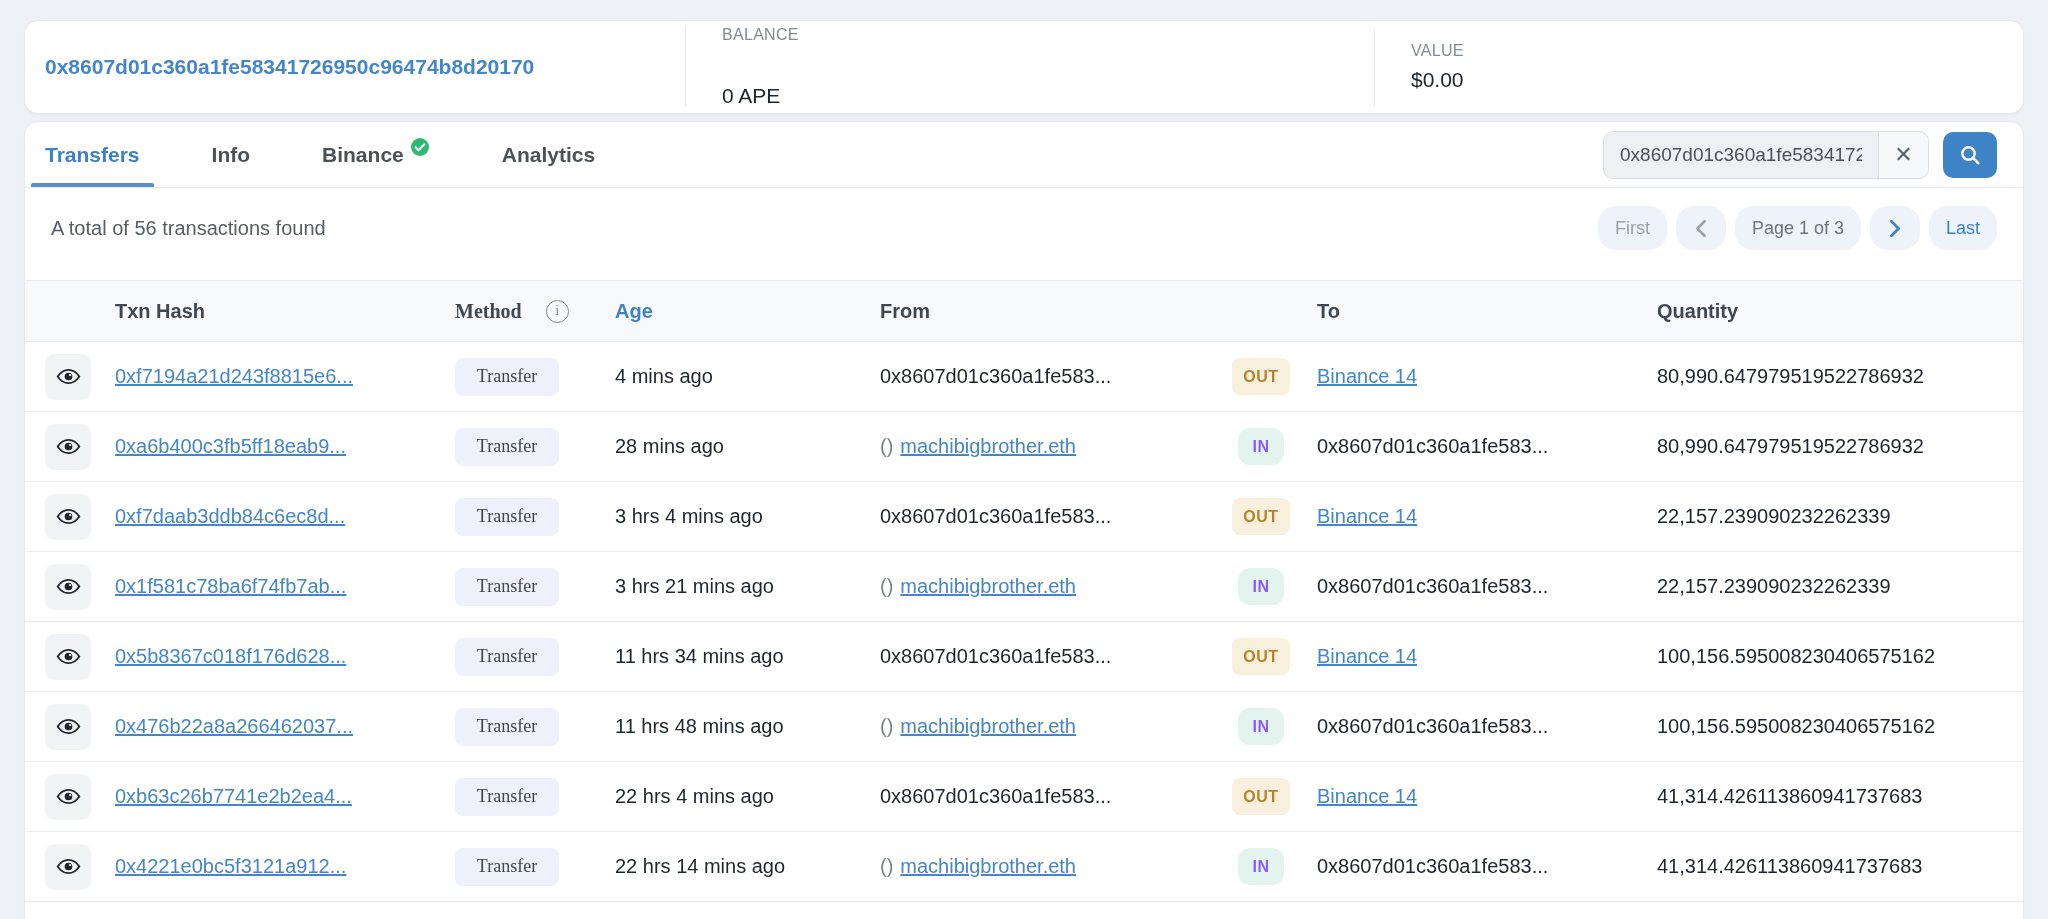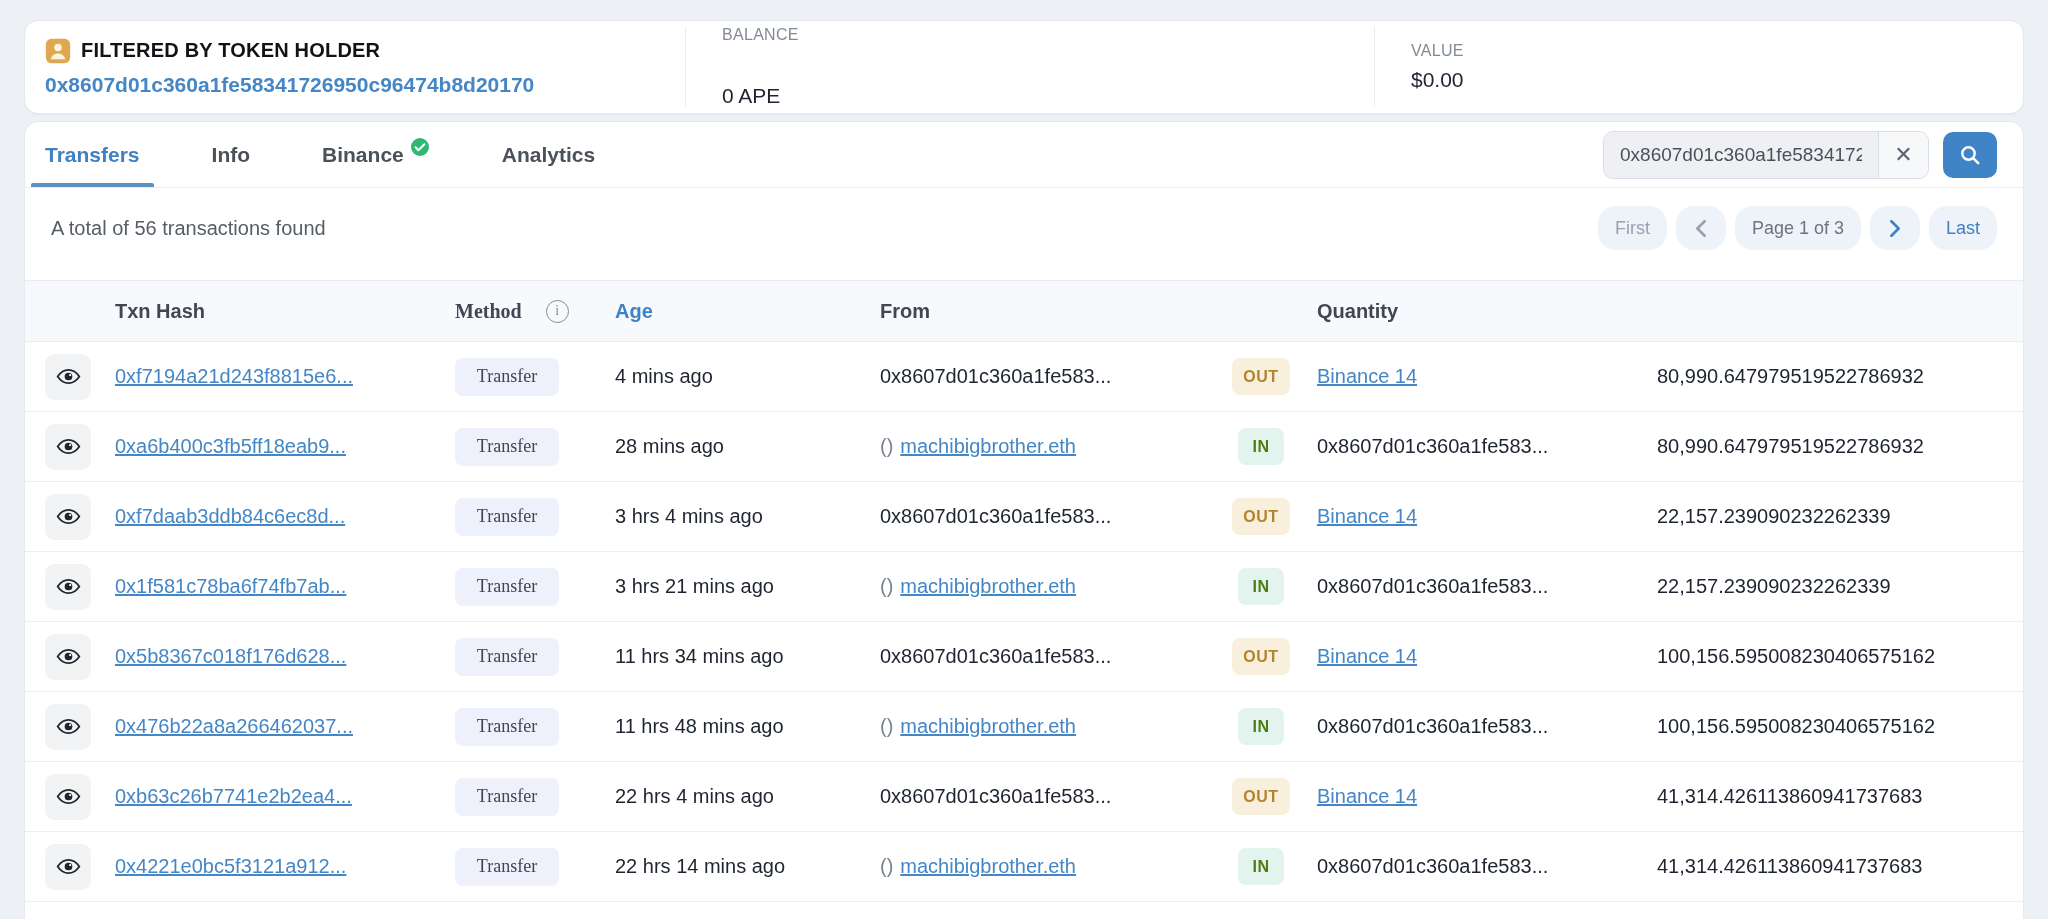--- a/index.html
+++ b/index.html
@@ -114,39 +114,29 @@
   .method-badge{
     display:inline-flex;align-items:center;justify-content:center;
     min-width:104px;height:38px;background:#eef1fb;border-radius:8px;
     font-size:18px;color:#3e4652;
   }
   .dir{
     display:inline-flex;align-items:center;justify-content:center;
     height:37px;border-radius:8px;font-size:16px;font-weight:700;letter-spacing:.5px;
   }
   .dir.out{min-width:58px;background:#f8f0dd;color:#b1852c;}
-  .dir.in{min-width:46px;background:#e3f4ee;color:#4d7c0f;}
+  .dir.in{min-width:46px;background:#e3f4ee;color:#8b5cf6;border-radius:12px;}
   .ens-icon{color:#7a828c;font-size:20px;}
   .plain{color:#1e2530;}
 </style>
 </head>
 <body>
 
 <section class="card filter-card">
   <div class="filter-section sec-holder">
-    <div class="filter-label-row">
-      <span class="holder-icon">
-        <svg width="26" height="26" viewBox="0 0 24 24">
-          <rect x="0.8" y="0.8" width="22.4" height="22.4" rx="5" fill="#dfa850"></rect>
-          <circle cx="12" cy="8.8" r="3.5" fill="#fdf4e0"></circle>
-          <path d="M5.2 19.6c1-3.5 3.6-5.2 6.8-5.2s5.8 1.7 6.8 5.2z" fill="#fdf4e0"></path>
-        </svg>
-      </span>
-      <span class="filter-label">FILTERED BY TOKEN HOLDER</span>
-    </div>
     <a class="holder-address">0x8607d01c360a1fe58341726950c96474b8d20170</a>
   </div>
   <div class="vdiv"></div>
   <div class="filter-section sec-balance">
     <div class="stat-label">BALANCE</div>
     <div class="stat-value">0 APE</div>
   </div>
   <div class="vdiv"></div>
   <div class="filter-section sec-value">
     <div class="stat-label">VALUE</div>
@@ -222,20 +212,21 @@
       <div class="col col-hash">Txn Hash</div>
       <div class="col col-method">
         <span>Method</span>
         <span class="info-i">i</span>
       </div>
       <div class="col col-age">
         <a class="age-link">Age</a>
       </div>
       <div class="col col-from">From</div>
       <div class="col col-dir"></div>
+      <div class="col col-to">To</div>
       <div class="col col-qty">Quantity</div>
     </div>
     <div class="tbody">
         <div class="trow">
     <div class="col col-eye">
       <button class="eye">
         <span style="display:inline-flex;">
           <svg width="25" height="25" viewBox="0 0 24 24">
             <path d="M12 5.6C6.6 5.6 2.8 10.2 1.6 12c1.2 1.8 5 6.4 10.4 6.4S21.2 13.8 22.4 12C21.2 10.2 17.4 5.6 12 5.6z" fill="none" stroke="#20262e" stroke-width="1.7"></path>
             <circle cx="12" cy="12" r="3.7" fill="#20262e"></circle>

